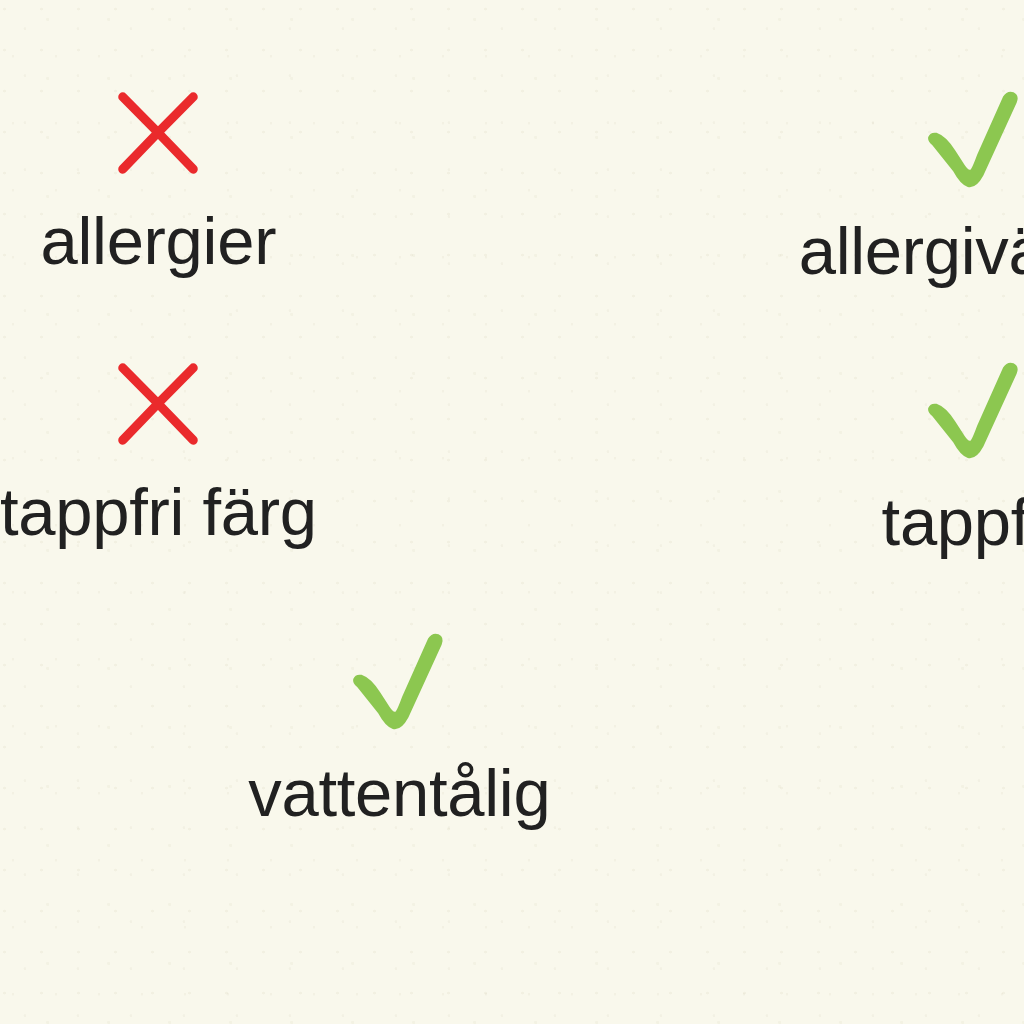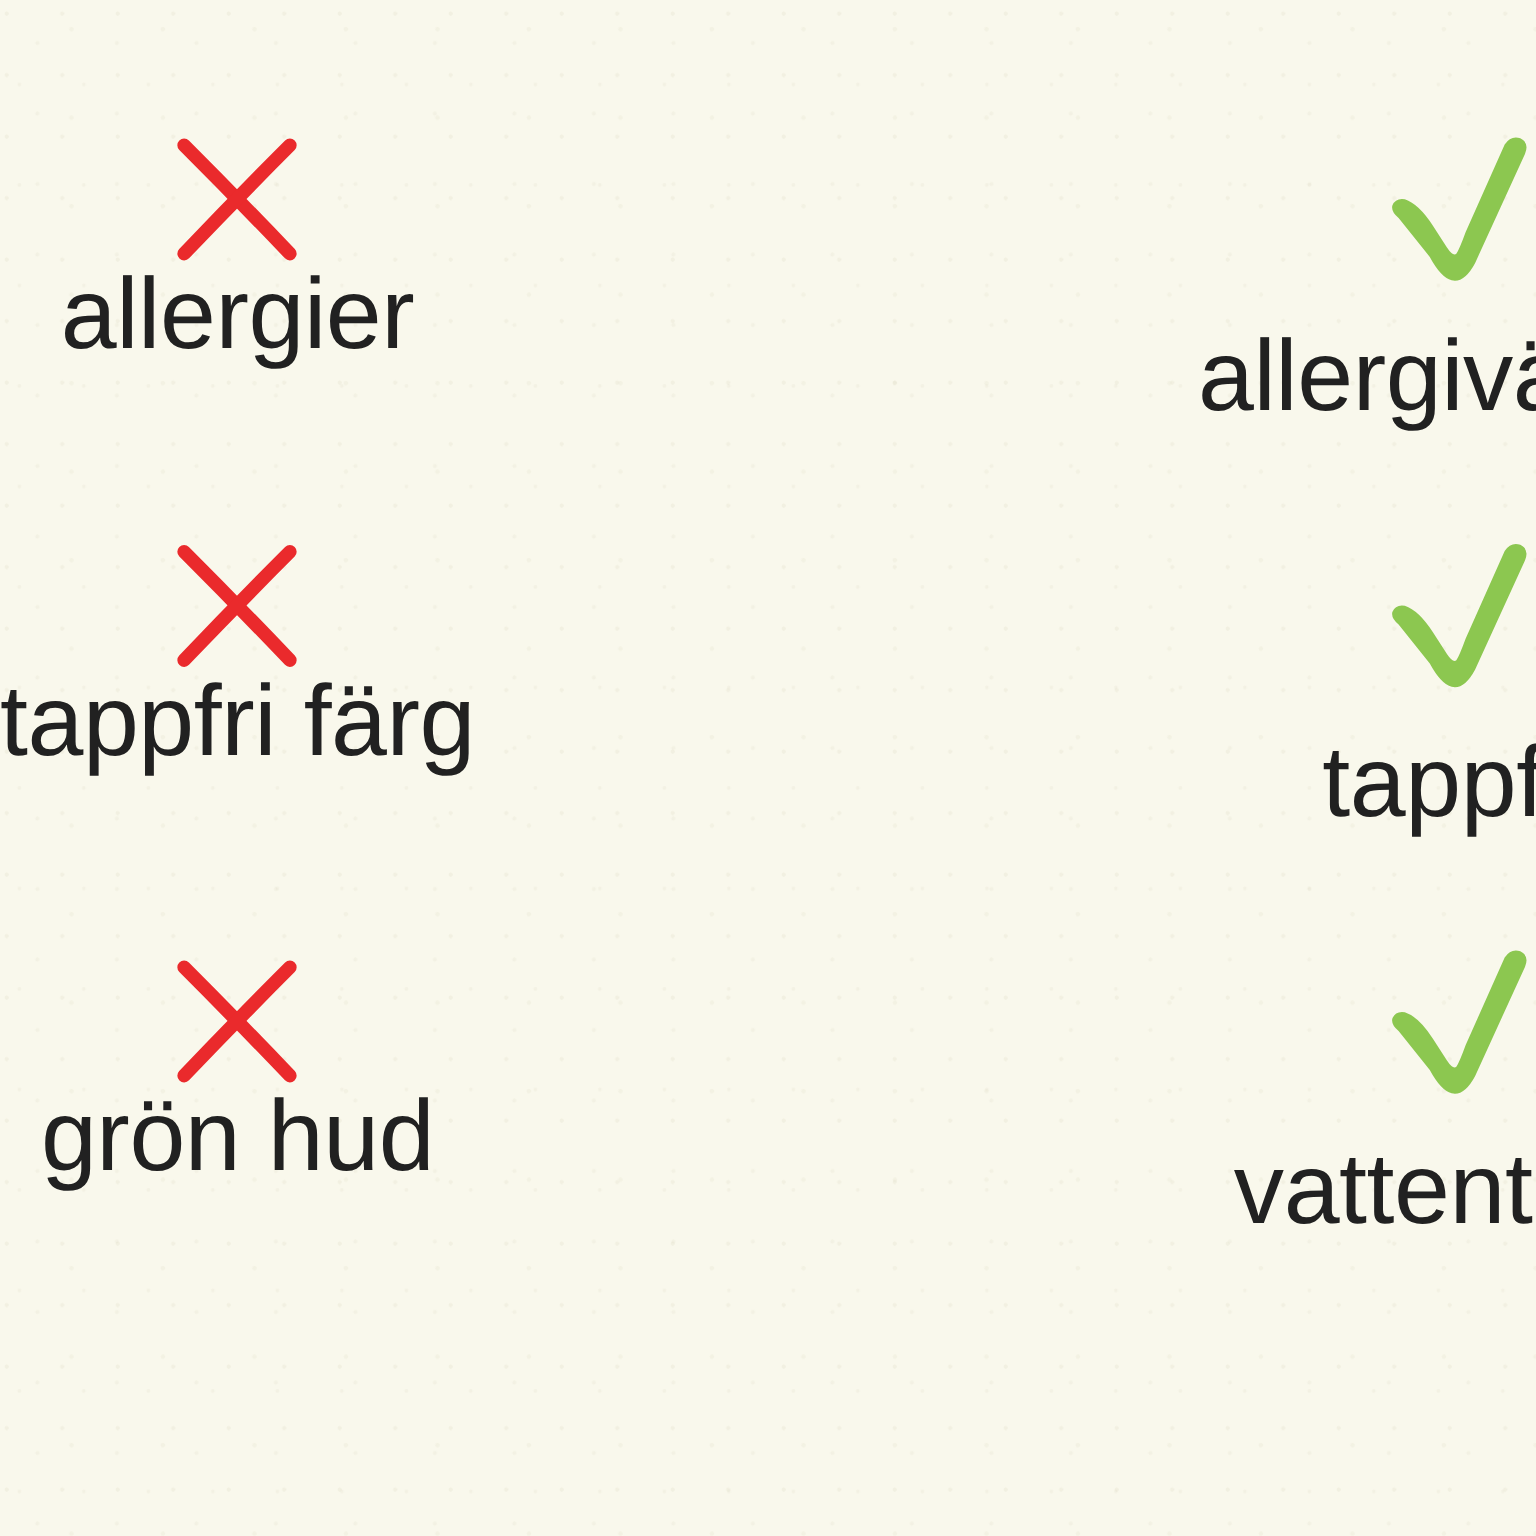--- a/index.html
+++ b/index.html
@@ -61,20 +61,21 @@
   }
   .mark.cross { width:86px; height:86px; margin-top:4px; }
   .mark.check { width:104px; height:104px; margin-top:0px; }
 
   .label {
     font-size:67px;
     line-height:1;
     font-weight:400;
     letter-spacing:-0.3px;
     white-space:nowrap;
+    margin-top:31px;
     color:#212121;
   }
   .cell.pos .label { margin-top:27px; }
 
   
   .row2 .mark.cross { margin-top:0px; }
   .row2 .mark.check { margin-top:-4px; }
   .row3 .mark.cross { margin-top:2px; }
   .row3 .mark.check { margin-top:-8px; }
 </style>
@@ -112,29 +113,20 @@
     <div class="label" style="color: rgb(33, 33, 33);">tappfri färg</div>
   </div>
 
   <div class="cell pos row2">
     <svg class="mark check" viewBox="0 0 100 100" aria-hidden="true">
       <path d="M6 49 Q8 44 14 45 Q23 48 32 62 L41 76 Q45 82 47 80 Q49 77 53 66 L78 10 Q82 4 88 6 Q94 9 91 16 L59 86 Q52 99 44 97 Q37 95 30 82 L10 57 Q5 53 6 49 Z" fill="#8cc750"></path>
     </svg>
     <div class="label" style="color: rgb(33, 33, 33);">tappfri</div>
   </div>
 
-  <div class="cell neg row3">
-    <svg class="mark cross" viewBox="0 0 100 100" aria-hidden="true">
-      <g fill="none" stroke="#ea2a2c" stroke-width="10.5" stroke-linecap="round">
-        <path d="M9 8 Q50 49 91 92"></path>
-        <path d="M91 8 Q50 49 9 92"></path>
-      </g>
-    </svg>
-    <div class="label" style="color: rgb(33, 33, 33);">grön hud</div>
-  </div>
 
   <div class="cell pos row3">
     <svg class="mark check" viewBox="0 0 100 100" aria-hidden="true">
       <path d="M6 49 Q8 44 14 45 Q23 48 32 62 L41 76 Q45 82 47 80 Q49 77 53 66 L78 10 Q82 4 88 6 Q94 9 91 16 L59 86 Q52 99 44 97 Q37 95 30 82 L10 57 Q5 53 6 49 Z" fill="#8cc750"></path>
     </svg>
     <div class="label" style="color: rgb(33, 33, 33);">vattentålig</div>
   </div>
 
 </div>
 

